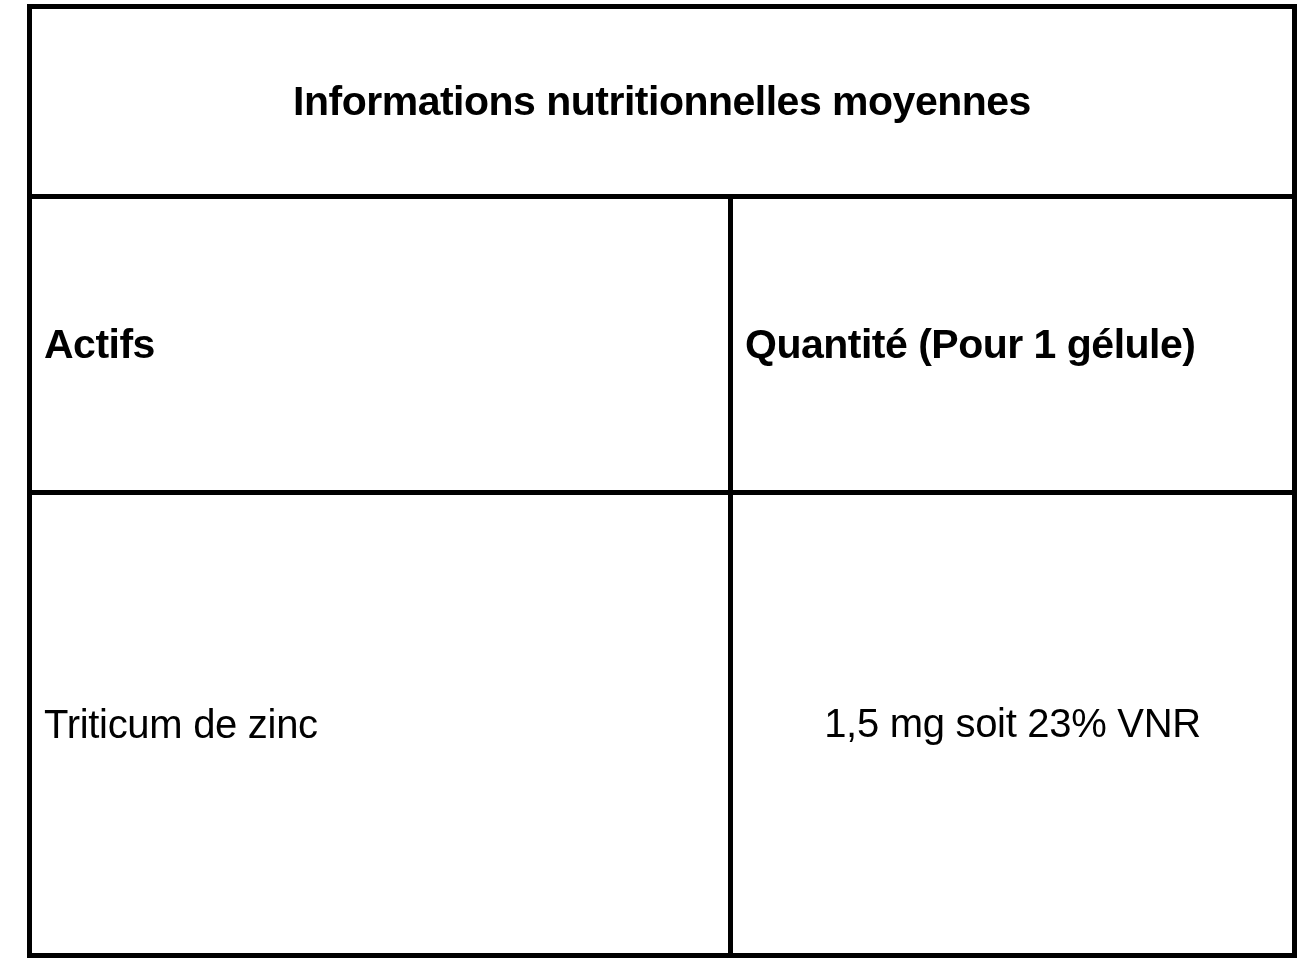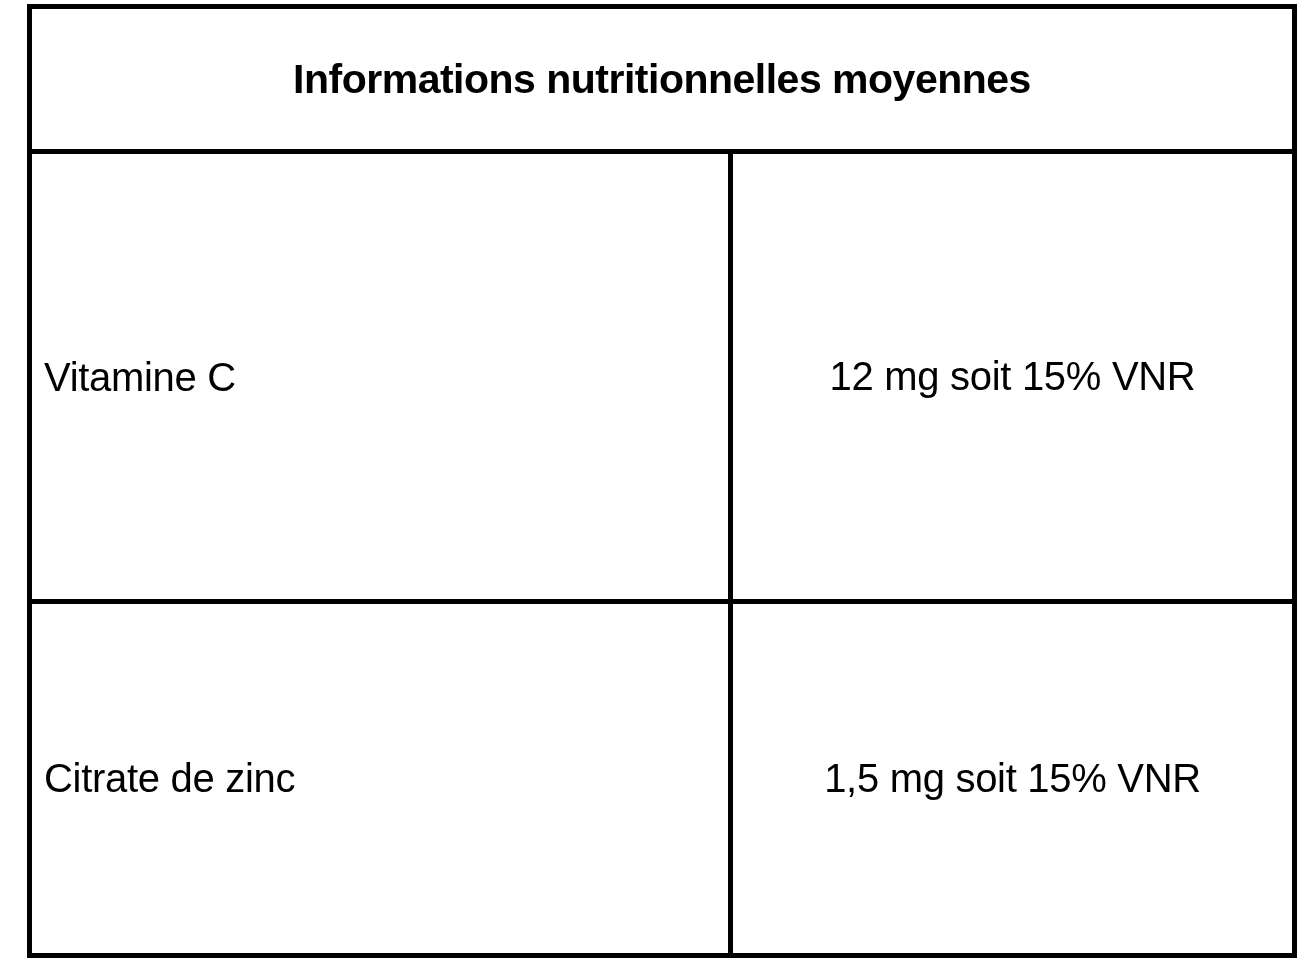--- a/index.html
+++ b/index.html
@@ -82,23 +82,23 @@
 <div class="page">
   <table class="nutri-table">
     <colgroup>
       <col style="width:701px">
       <col style="width:564px">
     </colgroup>
     <tbody>
       <tr class="title-row">
         <th colspan="2" class="title-cell">Informations nutritionnelles moyennes</th>
       </tr>
-      <tr class="row-vitamine-c">
-        <td class="cell-actif"><span>Vitamine C</span></td>
-        <td class="cell-qty">12 mg soit 15% VNR</td>
+      <tr class="header-row">
+        <th class="header-cell">Actifs</th>
+        <th class="header-cell">Quantité (Pour 1 gélule)</th>
       </tr>
       <tr class="row-citrate-zinc">
-        <td class="cell-actif"><span>Citrate de zinc</span></td>
-        <td class="cell-qty">1,5 mg soit 15% VNR</td>
+        <td class="cell-actif"><span>Triticum de zinc</span></td>
+        <td class="cell-qty">1,5 mg soit 23% VNR</td>
       </tr>
     </tbody>
   </table>
 </div>
 
 </body></html>

